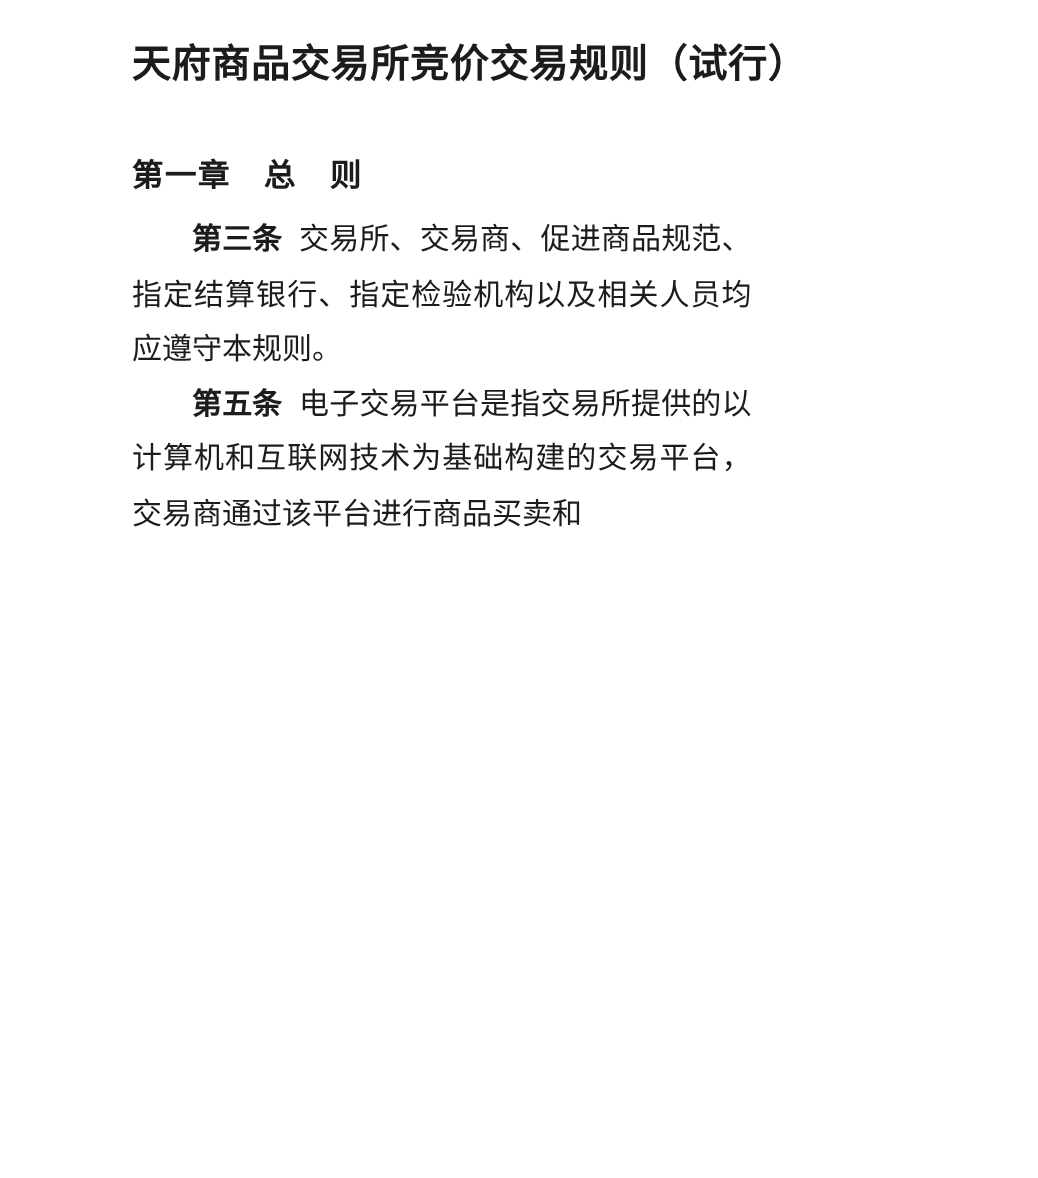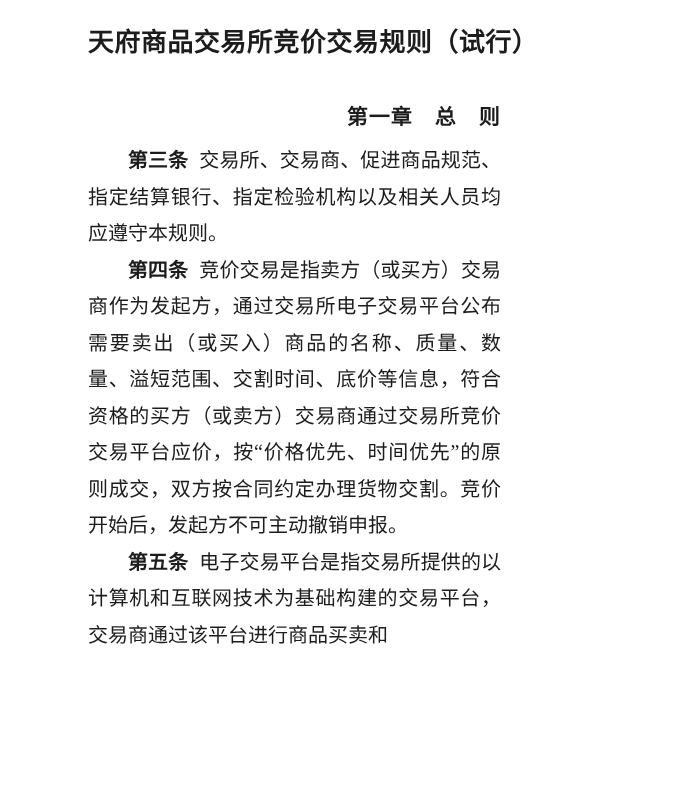--- a/index.html
+++ b/index.html
@@ -28,21 +28,21 @@
     font-weight: bold;
     text-align: center;
     letter-spacing: 0.5px;
     white-space: nowrap;
   }
   .chapter-heading {
     margin: 0 0 10px 0;
     font-size: 21px;
     line-height: 30px;
     font-weight: bold;
-    text-align: right;
+    text-align: left;
     letter-spacing: 1px;
   }
   .chapter-section + .chapter-section .chapter-heading {
     margin-top: 22px;
   }
   .article {
     margin: 0;
     font-size: 20px;
     line-height: 36.5px;
     text-align: justify;
@@ -66,22 +66,19 @@
 
 
 
     <p class="article">
       <span class="article-label">第三条</span><span>交易所、交易商、促进商品规范、指定结算银行、指定检验机构以及相关人员均应遵守本规则。</span>
     </p>
   </section>
 
   <section class="chapter-section">
 
-    <p class="article">
-      <span class="article-label">第四条</span><span>竞价交易是指卖方（或买方）交易商作为发起方，通过交易所电子交易平台公布需要卖出（或买入）商品的名称、质量、数量、溢短范围、交割时间、底价等信息，符合资格的买方（或卖方）交易商通过交易所竞价交易平台应价，按“价格优先、时间优先”的原则成交，双方按合同约定办理货物交割。竞价开始后，发起方不可主动撤销申报。</span>
-    </p>
 
     <p class="article">
       <span class="article-label">第五条</span><span>电子交易平台是指交易所提供的以计算机和互联网技术为基础构建的交易平台，交易商通过该平台进行商品买卖和</span>
     </p>
   </section>
 
 </div>
 
 </body></html>

